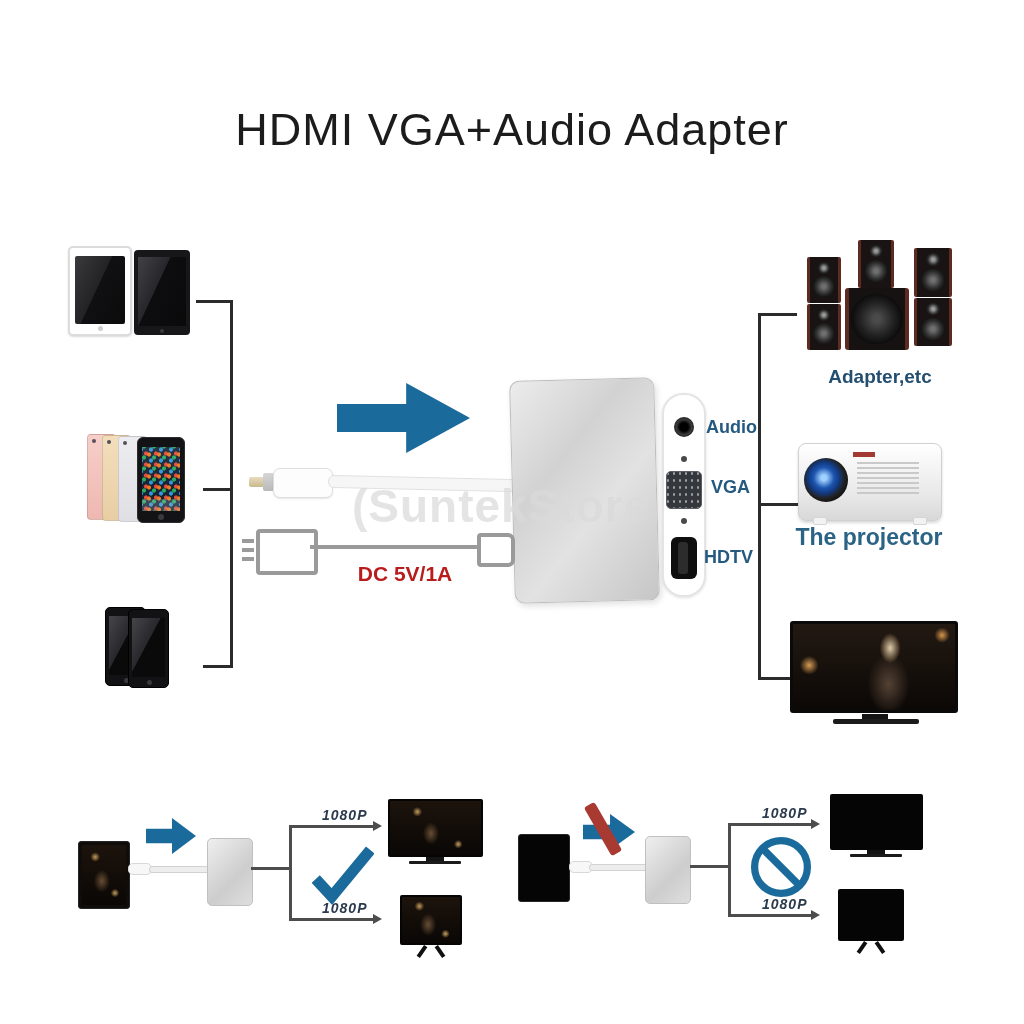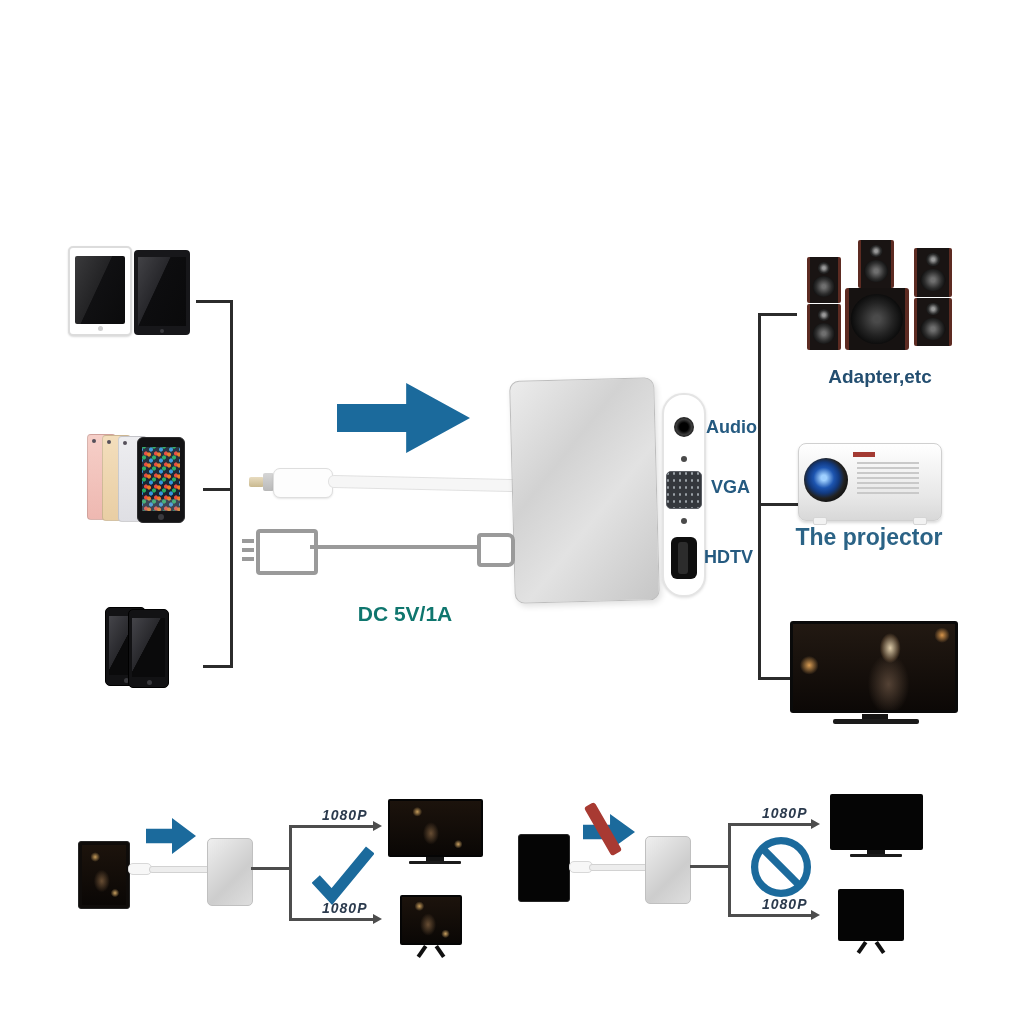--- a/index.html
+++ b/index.html
@@ -101,21 +101,21 @@
 
   
   .usb-a{left:256px;top:529px;width:54px;height:38px;border:4px solid #9a9a9a;border-radius:4px;
     background:#fff;}
   .usb-pins{left:242px;top:539px;width:12px;height:22px;
     background:repeating-linear-gradient(180deg,#9a9a9a 0 4px,transparent 4px 9px);}
   .dc-line{left:310px;top:545px;width:170px;height:4px;background:#9a9a9a;}
   .micro-usb{left:477px;top:533px;width:30px;height:26px;border:4px solid #9a9a9a;
     border-radius:4px 7px 7px 4px;background:#fff;}
   .dc-label{left:340px;top:562px;width:130px;text-align:center;font-weight:bold;font-size:21px;
-    color:#0f766e;margin-top:40px;}
+    color:#b91c1c;}
 
   
   .watermark{left:352px;top:479px;width:360px;font-size:46px;font-weight:bold;
     color:rgba(205,205,205,.55);letter-spacing:1px;z-index:9;white-space:nowrap;
     text-shadow:0 0 1px rgba(255,255,255,.4);}
 
   
   .speakers{left:800px;top:237px;width:160px;height:115px;}
   .spk{position:absolute;border-radius:2px;
     background:linear-gradient(90deg,#5d2b22 0 3px,#191413 3px calc(100% - 3px),#5d2b22 calc(100% - 3px));}
@@ -183,20 +183,21 @@
   .res-label{font-weight:bold;font-style:italic;font-size:14px;color:#2b3a4d;letter-spacing:1px;}
   .red-slash{width:12px;height:56px;background:#a83a32;border-radius:3px;transform:rotate(-30deg);}
 
   .blk{background:#050505 !important;}
 </style>
 </head>
 <body>
 
 <div class="canvas">
 
+  <div class="abs title">HDMI VGA+Audio Adapter</div>
 
   <div class="abs tablet-white">
     <div class="scr"></div>
     <div class="home"></div>
   </div>
   <div class="abs tablet-black">
     <div class="scr"></div>
     <div class="home"></div>
   </div>
 
@@ -247,20 +248,21 @@
   <div class="abs port-label lbl-audio">Audio</div>
   <div class="abs port-label lbl-vga">VGA</div>
   <div class="abs port-label lbl-hdmi">HDTV</div>
 
   <div class="abs usb-pins"></div>
   <div class="abs usb-a"></div>
   <div class="abs dc-line"></div>
   <div class="abs micro-usb"></div>
   <div class="abs dc-label">DC 5V/1A</div>
 
+  <div class="abs watermark"><span>(</span><span>SuntekStore</span></div>
 
   <div class="abs line" style="left:758px;top:313px;width:3px;height:367px;"></div>
   <div class="abs line" style="left:758px;top:313px;width:39px;height:3px;"></div>
   <div class="abs line" style="left:758px;top:503px;width:40px;height:3px;"></div>
   <div class="abs line" style="left:758px;top:677px;width:32px;height:3px;"></div>
 
   <div class="abs speakers">
     <div class="spk" style="left:7px;top:20px;width:34px;height:46px;"></div>
     <div class="spk" style="left:58px;top:3px;width:36px;height:48px;"></div>
     <div class="spk" style="left:114px;top:11px;width:38px;height:49px;"></div>

